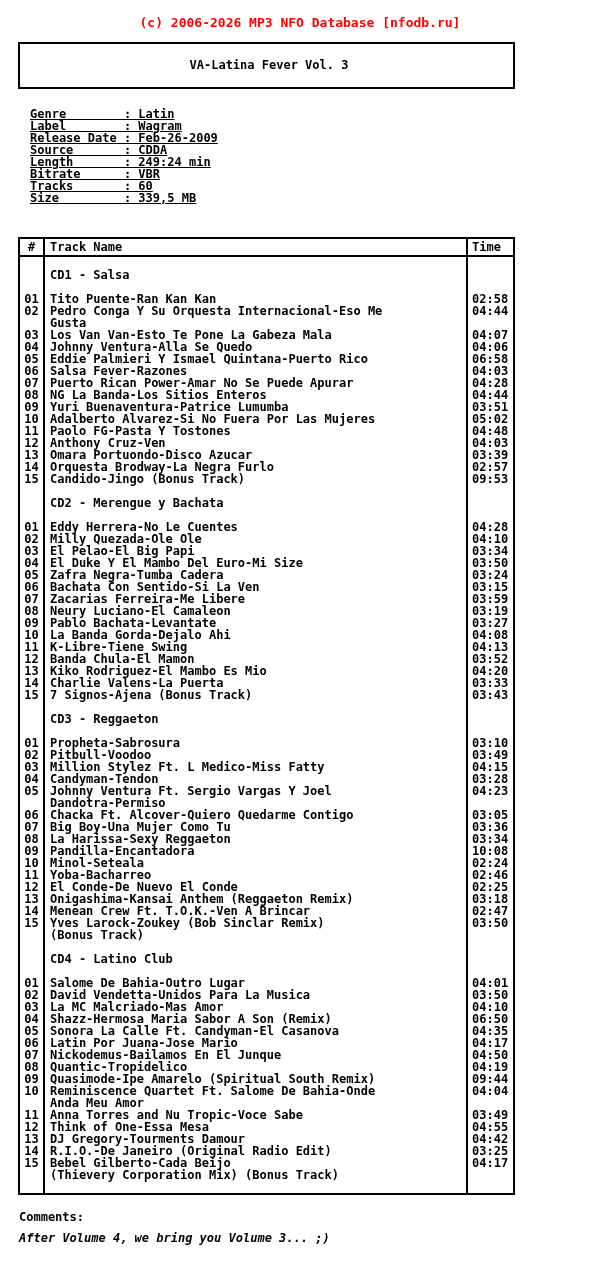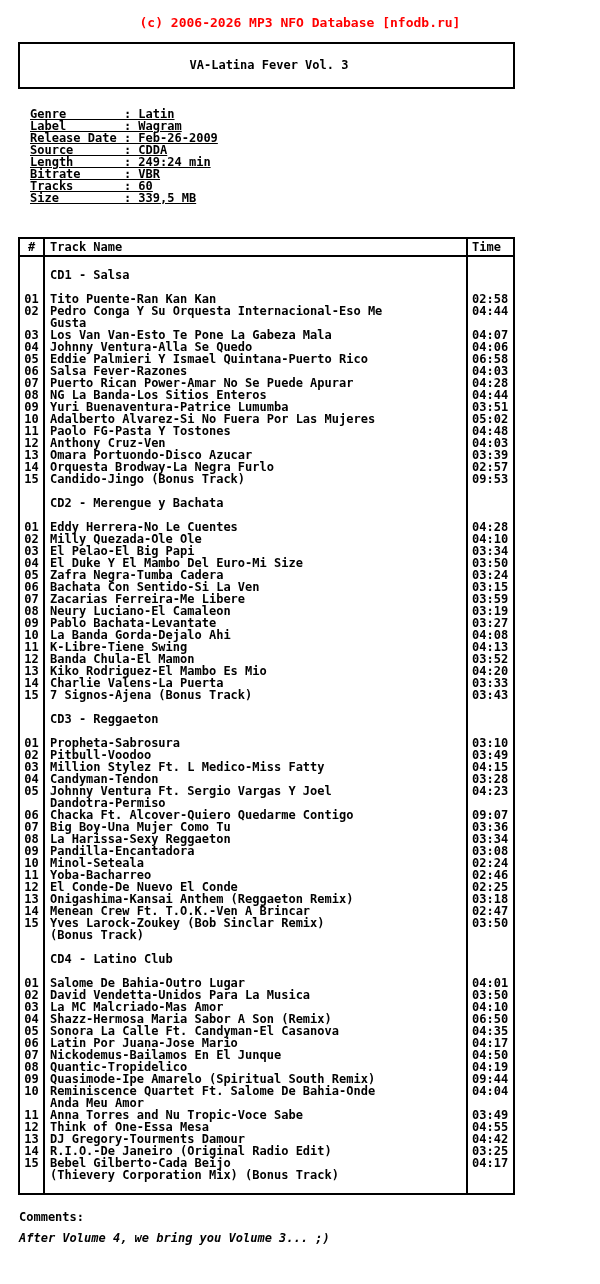--- a/index.html
+++ b/index.html
@@ -287,36 +287,36 @@
       </div>
       <div class="trow">
         <div class="c-num">05</div>
         <div class="c-name">Johnny Ventura Ft. Sergio Vargas Y Joel
 Dandotra-Permiso</div>
         <div class="c-time">04:23</div>
       </div>
       <div class="trow">
         <div class="c-num">06</div>
         <div class="c-name">Chacka Ft. Alcover-Quiero Quedarme Contigo</div>
-        <div class="c-time">09:07</div>
+        <div class="c-time">03:05</div>
       </div>
       <div class="trow">
         <div class="c-num">07</div>
         <div class="c-name">Big Boy-Una Mujer Como Tu</div>
         <div class="c-time">03:36</div>
       </div>
       <div class="trow">
         <div class="c-num">08</div>
         <div class="c-name">La Harissa-Sexy Reggaeton</div>
         <div class="c-time">03:34</div>
       </div>
       <div class="trow">
         <div class="c-num">09</div>
         <div class="c-name">Pandilla-Encantadora</div>
-        <div class="c-time">03:08</div>
+        <div class="c-time">10:08</div>
       </div>
       <div class="trow">
         <div class="c-num">10</div>
         <div class="c-name">Minol-Seteala</div>
         <div class="c-time">02:24</div>
       </div>
       <div class="trow">
         <div class="c-num">11</div>
         <div class="c-name">Yoba-Bacharreo</div>
         <div class="c-time">02:46</div>

